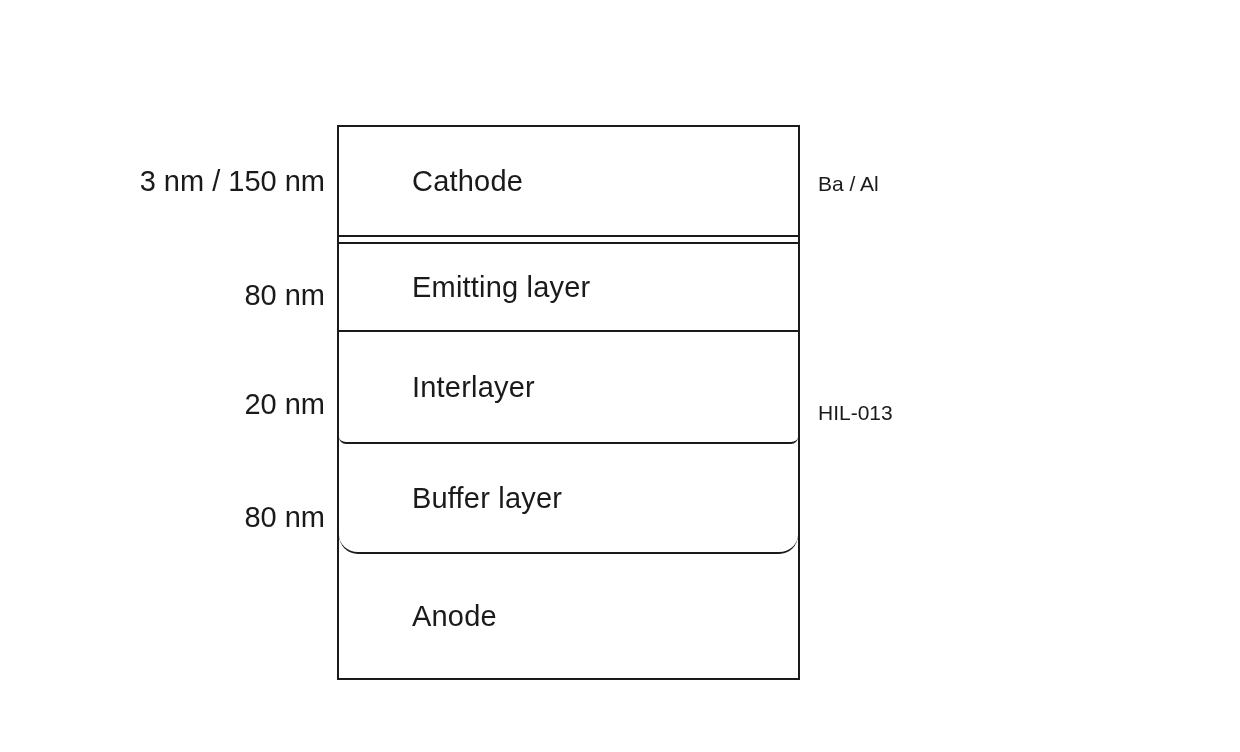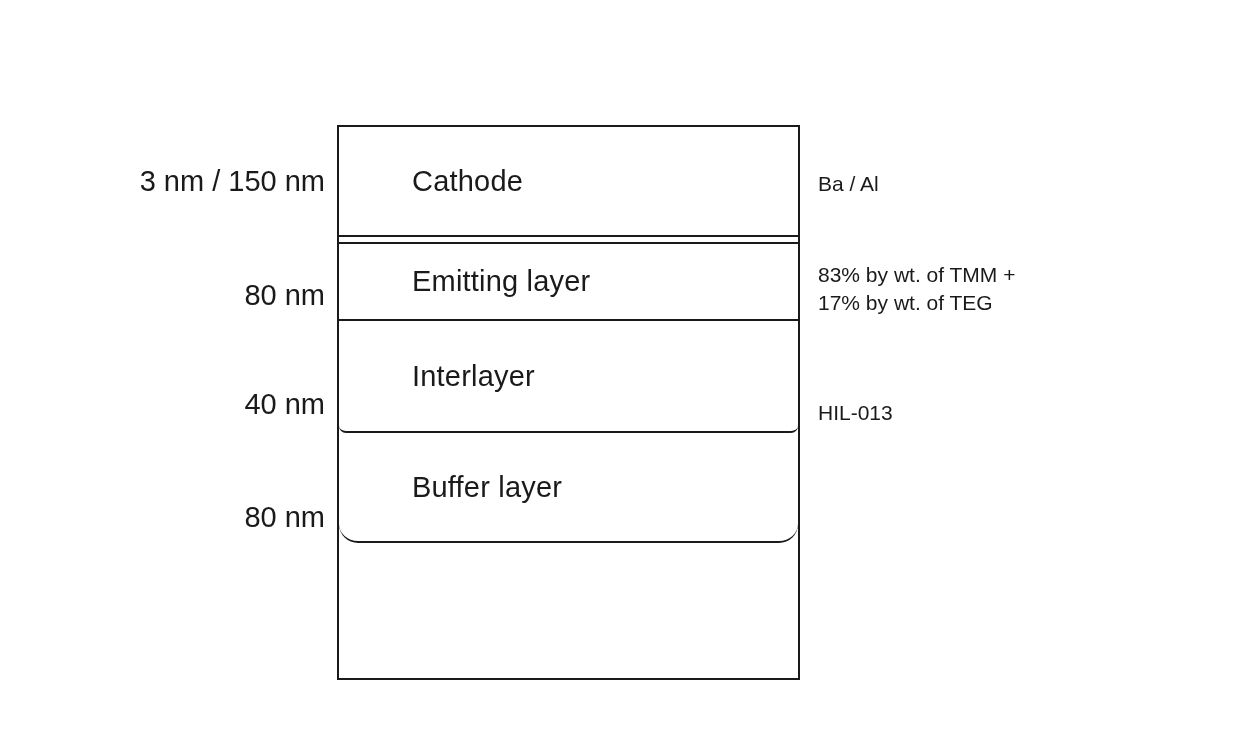--- a/index.html
+++ b/index.html
@@ -33,21 +33,21 @@
   .layer {
     box-sizing: border-box;
     display: flex;
     align-items: center;
     padding-left: 73px;
     font-size: 29px;
     letter-spacing: 0.2px;
   }
   .layer-cathode   { height: 110px; border-bottom: 2px solid #1a1a1a; }
   .thin-sep        { height: 5px;  border-bottom: 2px solid #1a1a1a; }
-  .layer-emitting  { height: 77px; border-bottom: 2px solid #1a1a1a; }
+  .layer-emitting  { height: 88px; border-bottom: 2px solid #1a1a1a; }
   .layer-interlayer{ height: 112px; border-bottom: 2px solid #1a1a1a; border-radius: 7px; }
   .layer-buffer    { height: 110px; border-bottom: 2px solid #1a1a1a; border-radius: 19px; }
   .layer-anode     { flex: 1; }
 
   
   .thickness-label {
     position: absolute;
     left: 0;
     width: 325px;
     text-align: right;
@@ -87,25 +87,26 @@
     <div class="thin-sep"></div>
     <div class="layer layer-emitting">
       <span>Emitting layer</span>
     </div>
     <div class="layer layer-interlayer">
       <span>Interlayer</span>
     </div>
     <div class="layer layer-buffer">
       <span>Buffer layer</span>
     </div>
+    <div class="layer layer-anode">
+      <span>Anode</span>
+    </div>
   </div>
 
   <div class="thickness-label t0">3 nm / 150 nm</div>
   <div class="thickness-label t1">80 nm</div>
-  <div class="thickness-label t2">40 nm</div>
+  <div class="thickness-label t2">20 nm</div>
   <div class="thickness-label t3">80 nm</div>
 
   <div class="material-label m0">Ba / Al</div>
-  <div class="material-label m1">83% by wt. of TMM +
-17% by wt. of TEG</div>
   <div class="material-label m2">HIL-013</div>
 
 </div>
 
 </body></html>

